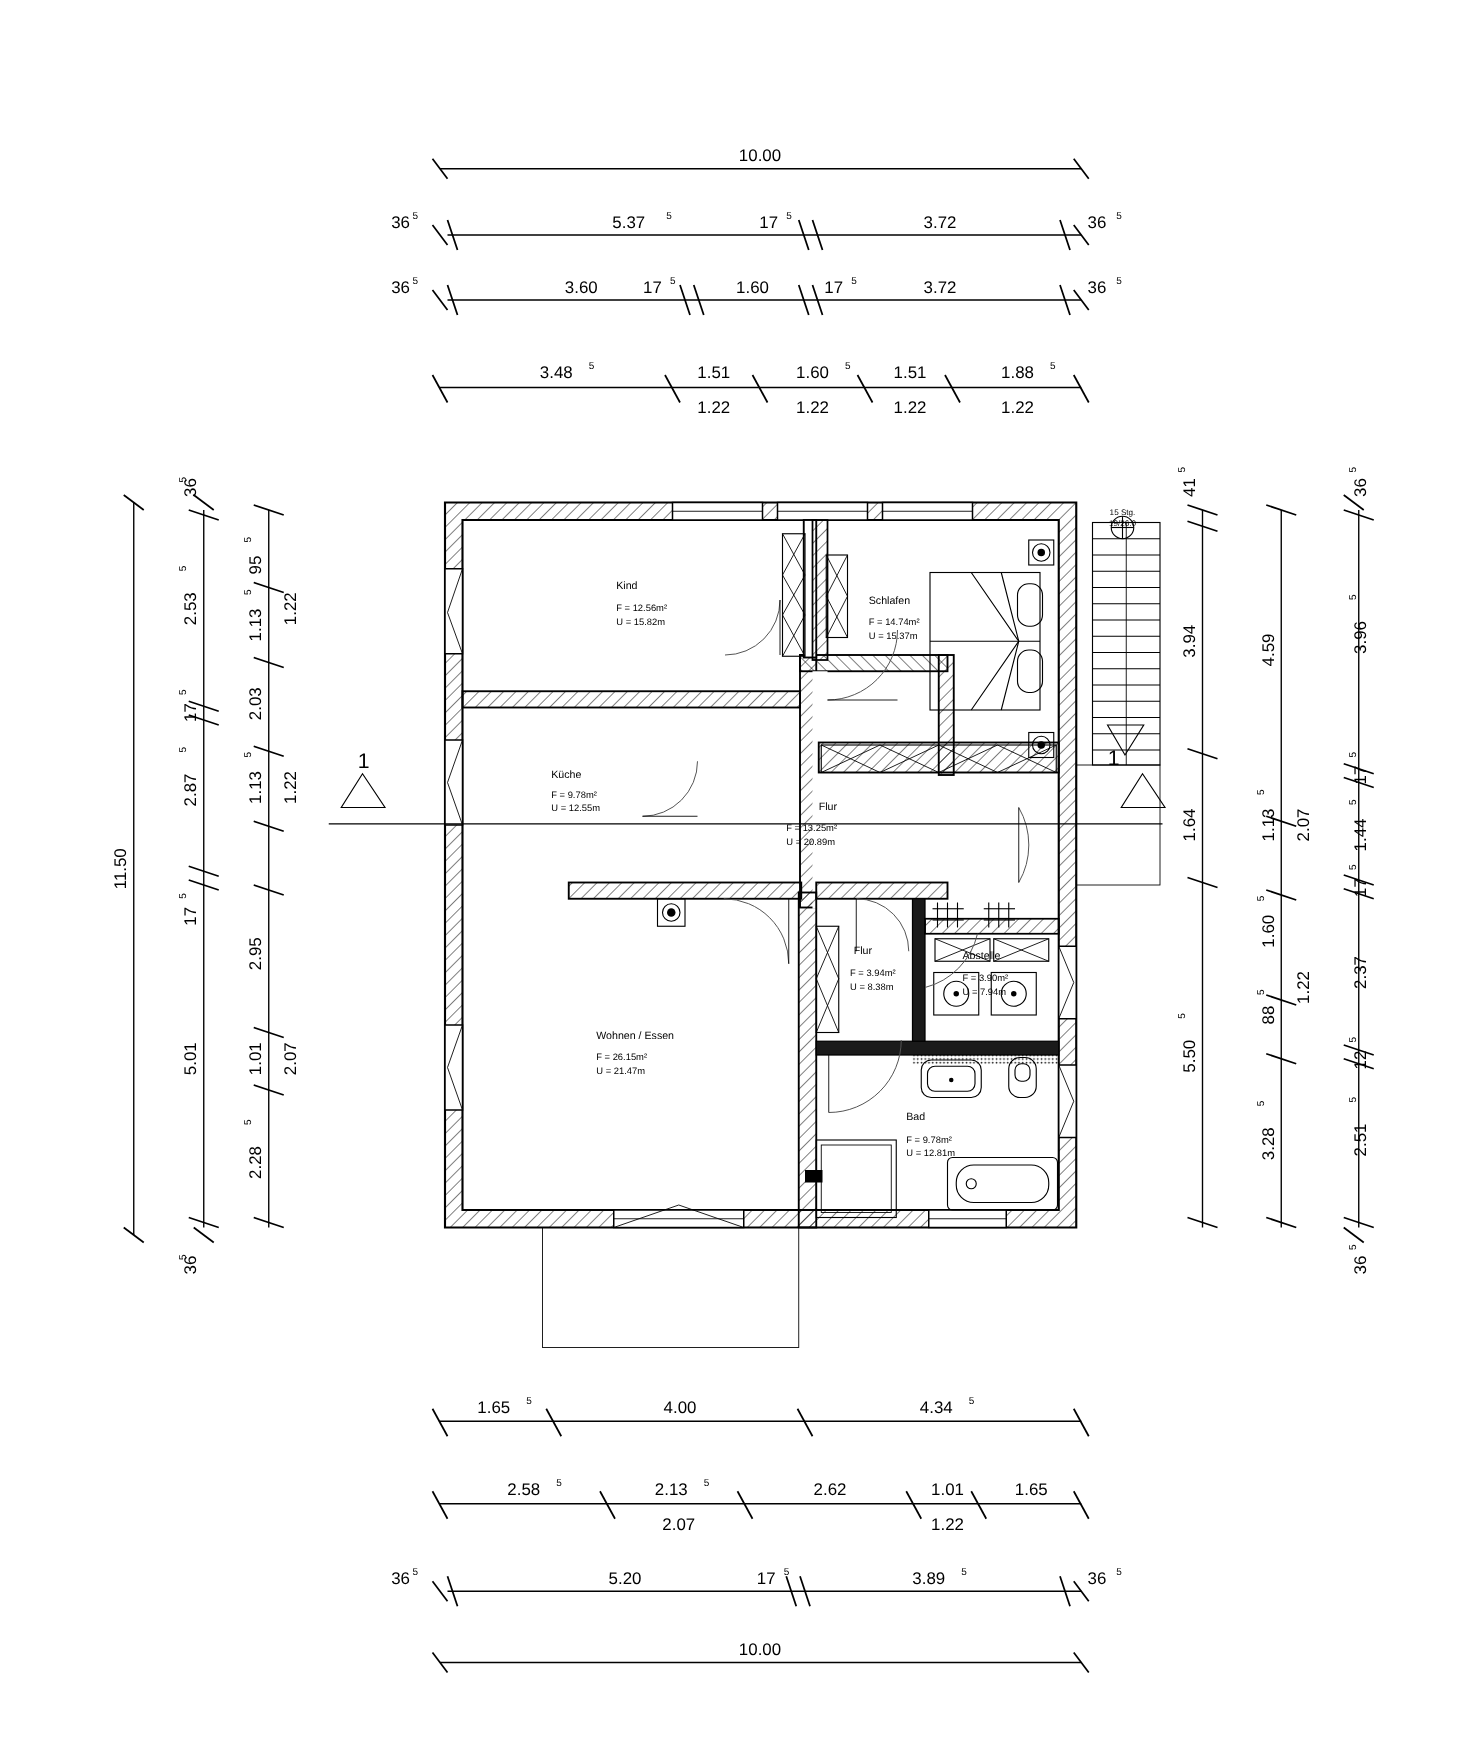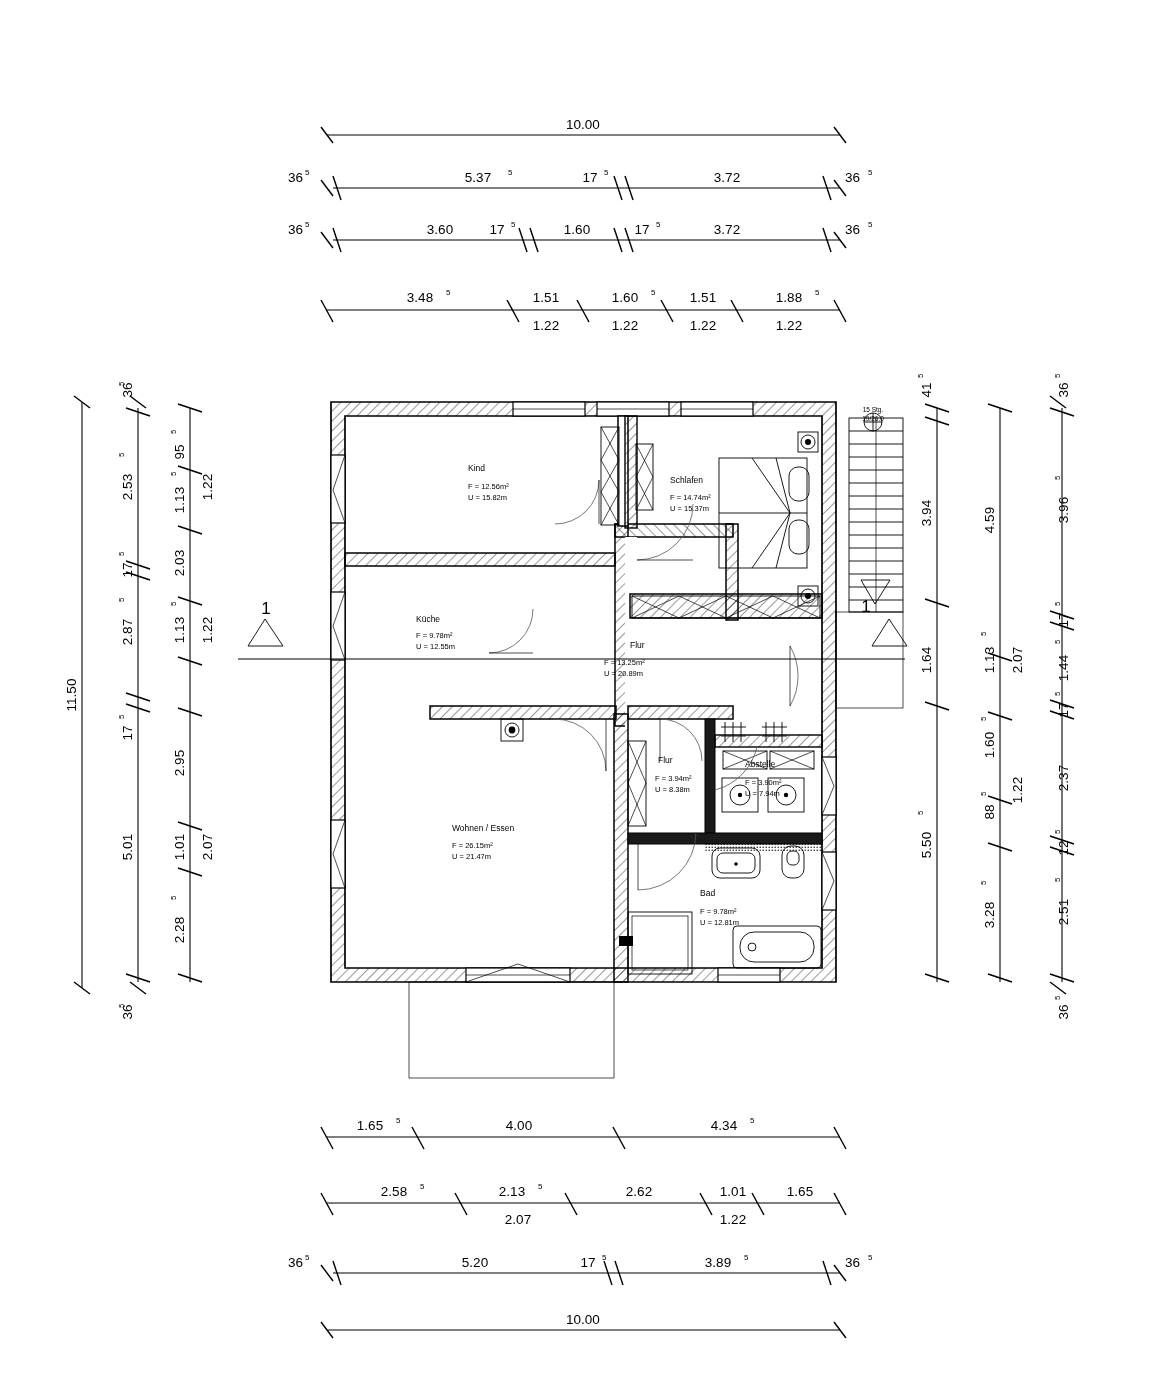--- a/index.html
+++ b/index.html
@@ -1,18 +1,18 @@
 <!DOCTYPE html>
 <html><head>
 <meta charset="utf-8">
 <title>Grundriss</title>
 <style>
   html,body{margin:0;padding:0;background:#ffffff;}
   body{width:1170px;height:1391px;font-family:"Liberation Sans",sans-serif;color:#000;}
-  #stage{position:relative;width:1145px;height:1391px;overflow:hidden;}
+  #stage{position:relative;width:1145px;height:1391px;overflow:hidden;margin-left:25px;}
   svg#plan{position:absolute;left:0;top:0;width:1170px;height:1391px;}
   .dimtxt{font-family:"Liberation Sans",sans-serif;font-size:13.5px;fill:#000;}
   .dimtxt-sup{font-family:"Liberation Sans",sans-serif;font-size:8px;fill:#000;}
   .roomname{font-family:"Liberation Sans",sans-serif;font-size:8.5px;fill:#000;}
   .roomval{font-family:"Liberation Sans",sans-serif;font-size:7.5px;fill:#000;}
   .stairtxt{font-family:"Liberation Sans",sans-serif;font-size:6.5px;fill:#000;}
   .secnum{font-family:"Liberation Sans",sans-serif;font-size:17px;fill:#000;}
   .dimline{stroke:#000;stroke-width:1.1;fill:none;}
   .tick{stroke:#000;stroke-width:1.4;}
   .furn{fill:none;stroke:#000;stroke-width:0.9;}

